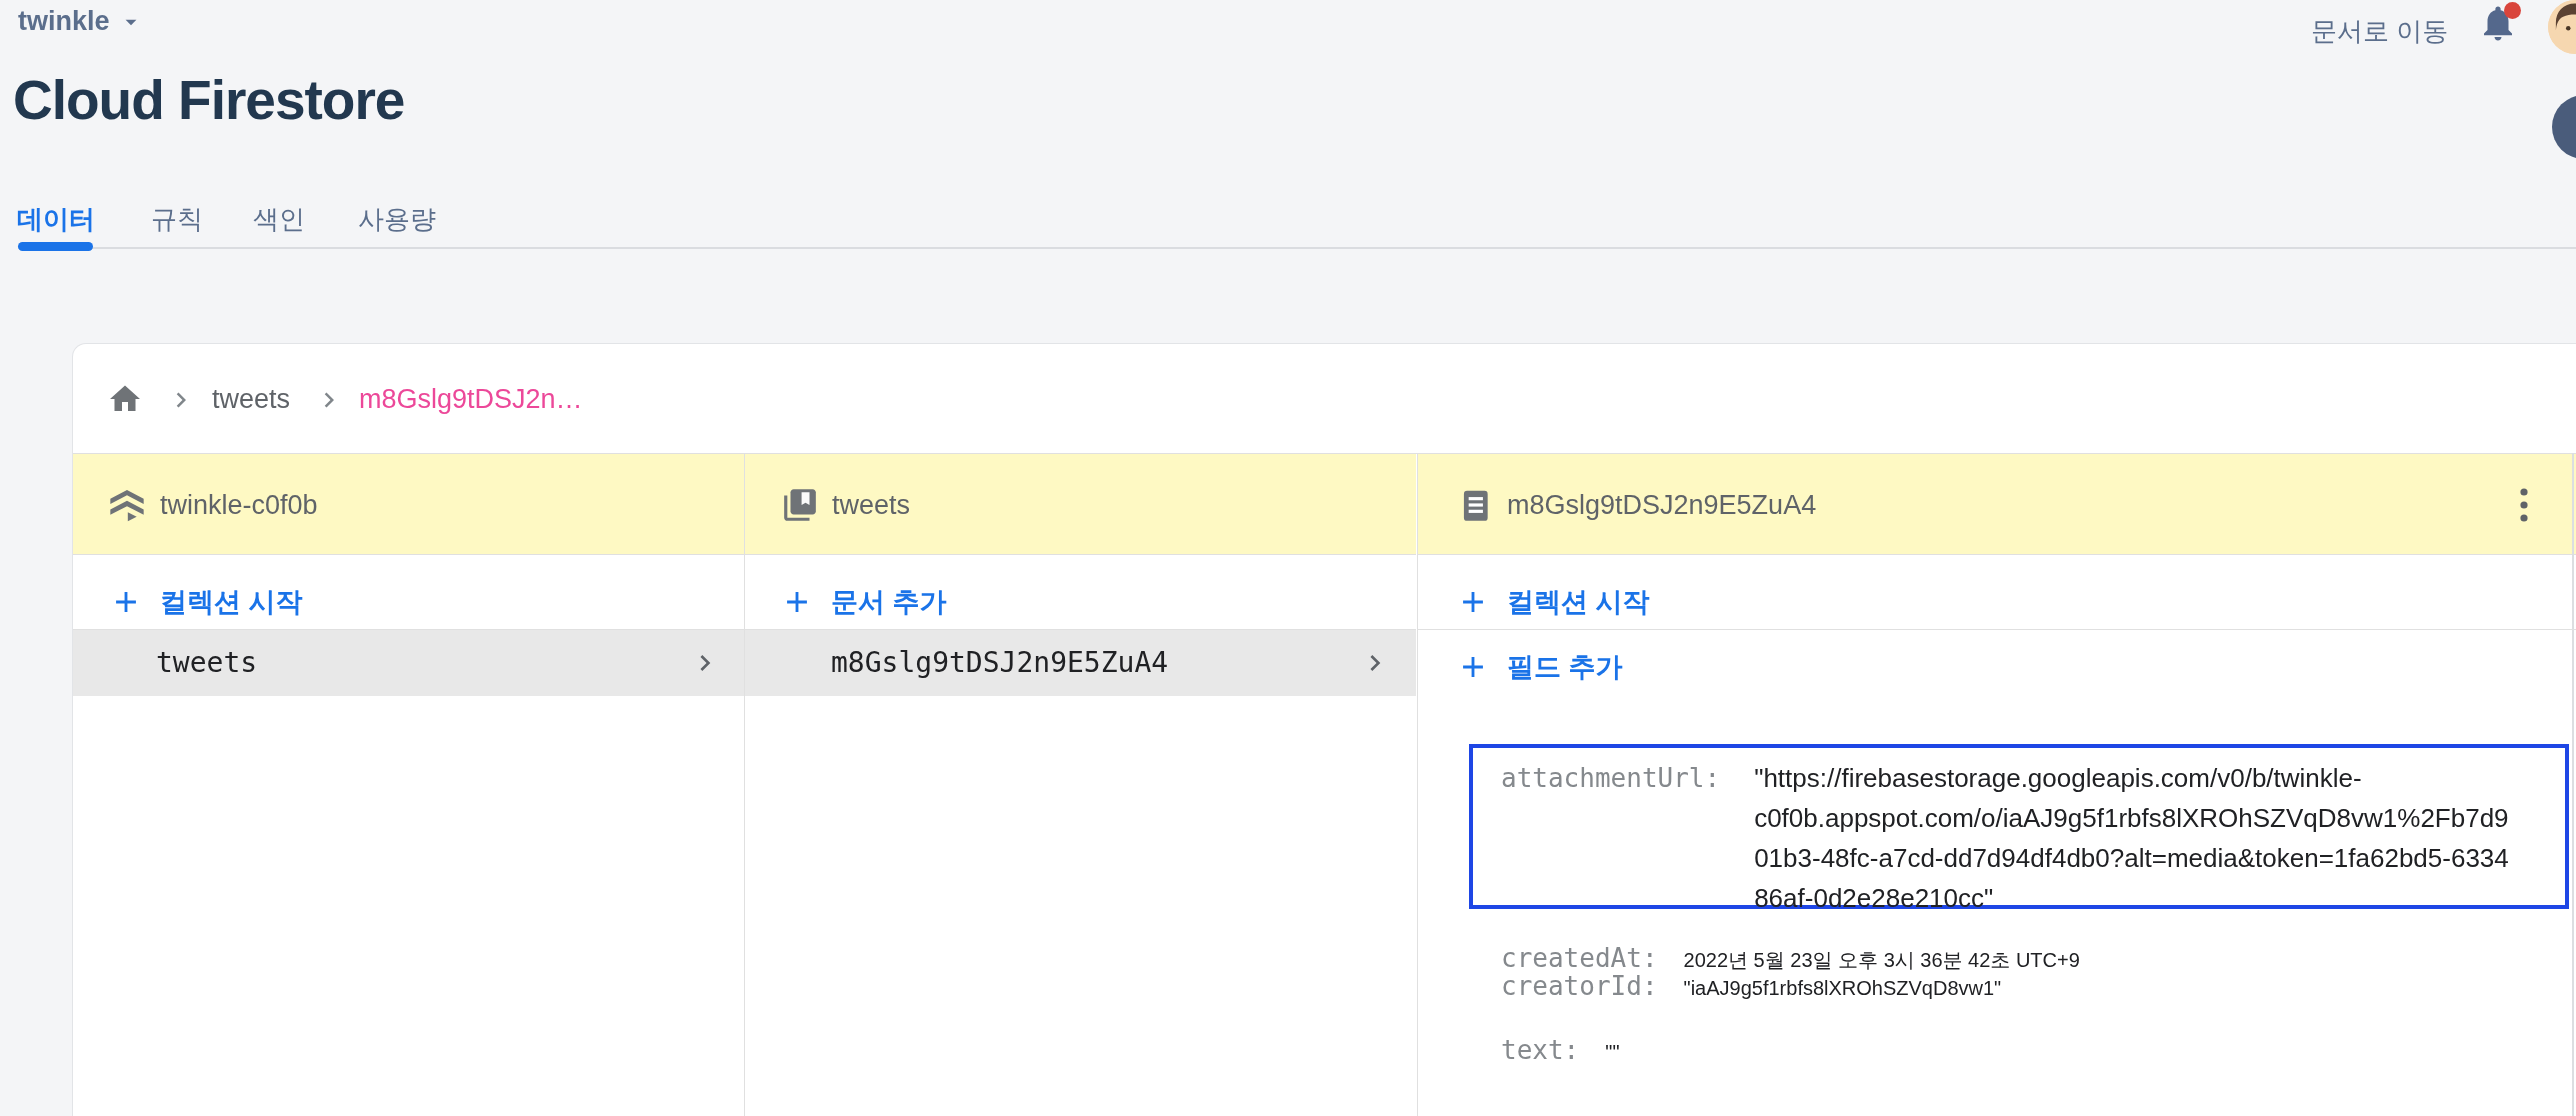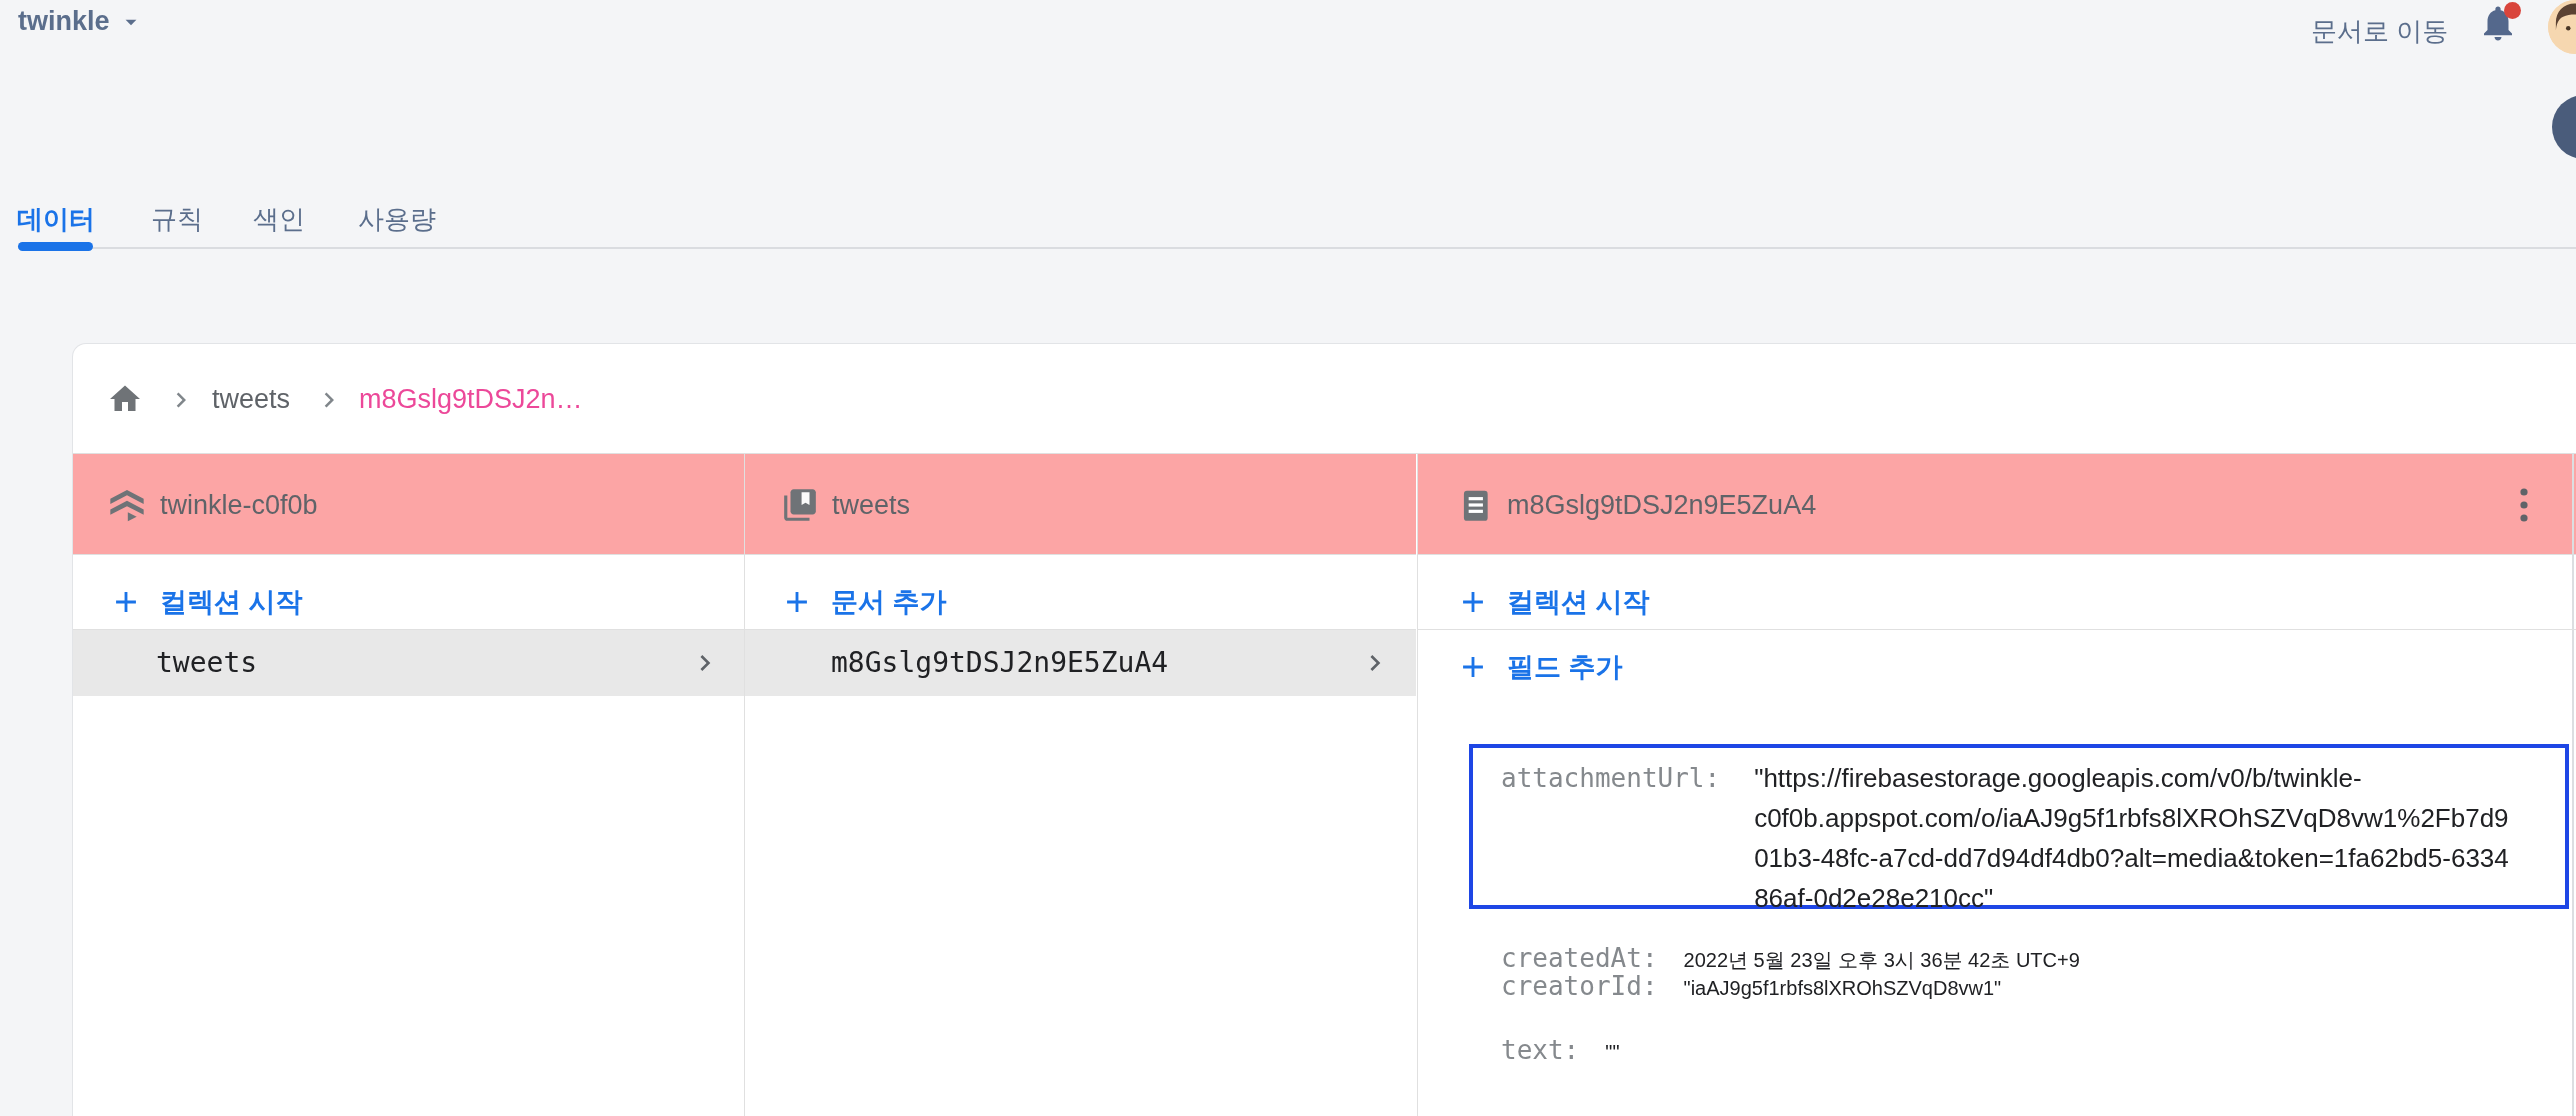--- a/index.html
+++ b/index.html
@@ -51,21 +51,21 @@
   .crumb-sep1 { position:absolute; left:93px; top:41px; }
   .crumb-a { position:absolute; left:139px; top:40px; font-size:27px; color:#5f6368; cursor:pointer; }
   .crumb-sep2 { position:absolute; left:241px; top:41px; }
   .crumb-b { position:absolute; left:286px; top:40px; font-size:27px; color:#ec4899; cursor:pointer; }
 
   .bc-divider { left:0; top:109px; width:2504px; height:1px; background:#e0e0e0; }
 
   .col-sep { top:109px; width:1px; height:664px; background:#e0e0e0; }
   .scroll-hairline { left:2499px; top:109px; width:2px; height:664px; background:#dcdee1; }
 
-  .col-header { top:110px; height:101px; background:#fca5a5;
+  .col-header { top:110px; height:101px; background:#fef9c3;
     border-bottom:1px solid #e0e0e0; }
   .col-header .htitle { position:absolute; top:36px; font-size:27px; color:#5f6368; }
 
   .action-link { display:flex; align-items:center; gap:17px; color:#1a73e8;
     font-size:27px; font-weight:700; cursor:pointer; }
   .row-selected { background:#e8e8e8; height:66px; cursor:pointer; }
   .row-mono { font-family:"DejaVu Sans Mono", monospace; font-size:28px; color:#202124; }
   .row-chevron { position:absolute; top:17px; }
 
   .inner-divider { height:1px; background:#e0e0e0; }
@@ -114,20 +114,21 @@
 
   <div class="abs avatar">
     <svg width="54" height="54" viewBox="0 0 24 24">
       <circle cx="12" cy="12" r="12" fill="#f6d7b0"></circle>
       <path d="M12 1.5c-5.2 0-8.5 3.6-8.5 8.5v3.5c.2-2 .8-5 3.2-6.1 1.6-.8 3.2-1 5.3-1s3.7.2 5.3 1c2.4 1.1 3 4.1 3.2 6.1V10c0-4.9-3.3-8.5-8.5-8.5z" fill="#5b4233"></path>
       <circle cx="9" cy="12.5" r="1" fill="#4a3626"></circle>
       <circle cx="15" cy="12.5" r="1" fill="#4a3626"></circle>
     </svg>
   </div>
 
+  <div class="abs page-title">Cloud Firestore</div>
 
   <div class="abs tab active" style="left:17px">데이터</div>
   <div class="abs tab" style="left:151px">규칙</div>
   <div class="abs tab" style="left:253px">색인</div>
   <div class="abs tab" style="left:358px">사용량</div>
   <div class="abs tab-hairline"></div>
   <div class="abs tab-underline"></div>
 
   <div class="abs help-fab"></div>
 

